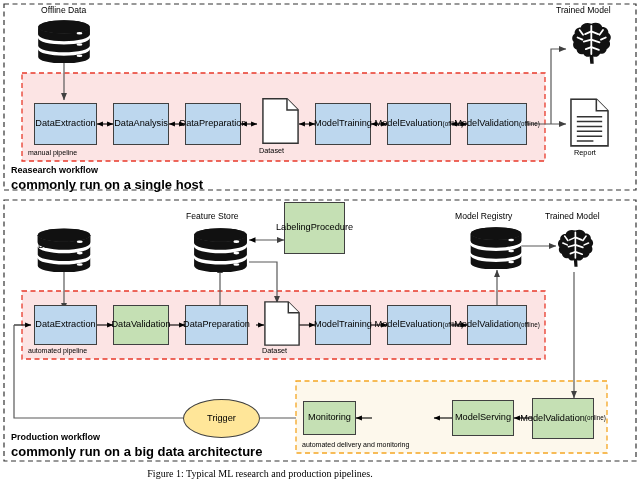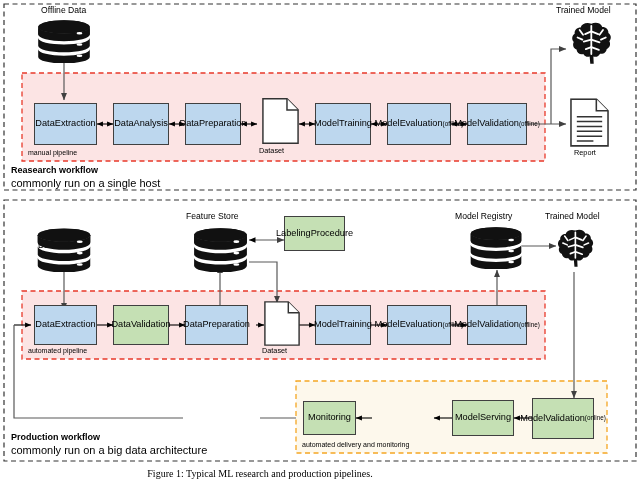--- a/index.html
+++ b/index.html
@@ -14,21 +14,21 @@
   .node .sub{font-size:6.3px;line-height:1.1;margin-top:0.5px;}
   .blue{background:#bdd7ee;}
   .green{background:#c5e0b4;}
   .ellipse-y{background:#ffe699;border-radius:50%;}
   .ellipse-o{background:#f8cbad;border-radius:50%;}
 
   .caplabel{position:absolute;font-size:8.6px;color:#000;white-space:nowrap;}
   .caplabel.sm{font-size:7.3px;}
   .zonetag{position:absolute;font-size:7px;color:#000;white-space:nowrap;}
   .wf-title{position:absolute;font-size:9px;font-weight:bold;white-space:nowrap;}
-  .wf-sub{position:absolute;font-size:11px;white-space:nowrap;}
+  .wf-sub{position:absolute;font-size:13px;white-space:nowrap;font-weight:bold;}
 
   .docicon{position:absolute;}
   .figcaption{position:absolute;left:0;width:520px;text-align:center;
               font-family:"Liberation Serif",serif;font-weight:normal;font-size:10px;}
 </style>
 </head>
 <body>
 
 <div id="fig">
 
@@ -216,21 +216,21 @@
   <div class="caplabel" style="left:38px;top:211px;margin-top:29px;">Data Lake</div>
   <svg class="docicon" style="left:36px;top:228px;" width="56" height="44" viewBox="0 0 64 50">
       <use href="#db"></use>
     </svg>
 
   <div class="caplabel" style="left:186px;top:211px;">Feature Store</div>
   <svg class="docicon" style="left:192px;top:228px;" width="57" height="44" viewBox="0 0 64 50">
       <use href="#db"></use>
     </svg>
 
-  <div class="node green" style="left:284px;top:216px;width:61px;height:35px;">
+  <div class="node green" style="left:284px;top:202px;width:61px;height:52px;">
     <span class="ln">Labeling</span>
     <span class="ln">Procedure</span>
   </div>
 
   <div class="caplabel" style="left:455px;top:211px;">Model Registry</div>
   <svg class="docicon" style="left:469px;top:226px;" width="54" height="44" viewBox="0 0 64 50">
       <use href="#db"></use>
     </svg>
 
   <div class="caplabel" style="left:545px;top:211px;">Trained Model</div>
@@ -279,20 +279,23 @@
     <span class="sub">(online)</span>
   </div>
   <div class="node green" style="left:452px;top:400px;width:62px;height:36px;">
     <span class="ln">Model</span>
     <span class="ln">Serving</span>
   </div>
   <div class="node green" style="left:303px;top:401px;width:53px;height:34px;">
     <span class="ln">Monitoring</span>
   </div>
 
+  <div class="node ellipse-y" style="left:183px;top:399px;width:77px;height:39px;">
+    <span class="ln">Trigger</span>
+  </div>
 
   <div class="zonetag" style="left:302px;top:441px;">automated delivery and monitoring</div>
 
   <div class="wf-title" style="left:11px;top:432px;">Production workflow</div>
   <div class="wf-sub" style="left:11px;top:444px;">commonly run on a big data architecture</div>
 
   <div class="figcaption" style="top:468px;">Figure 1: Typical ML research and production pipelines.</div>
 
 </div>
 

